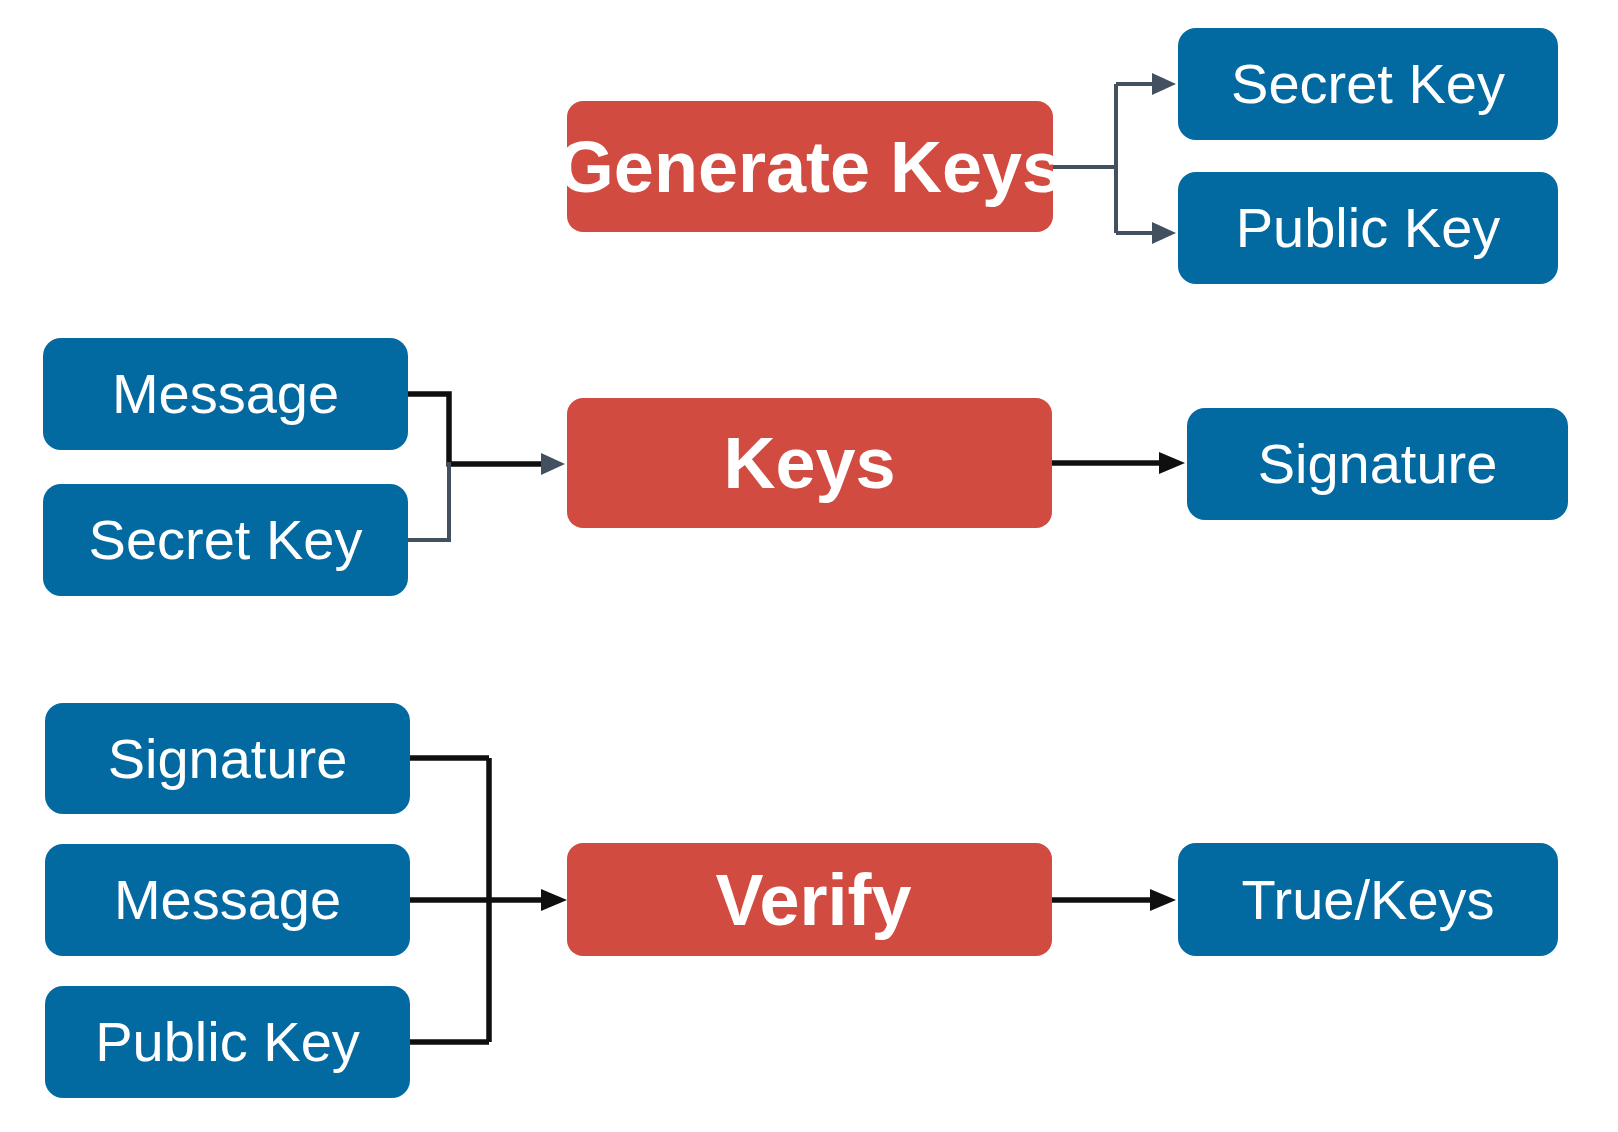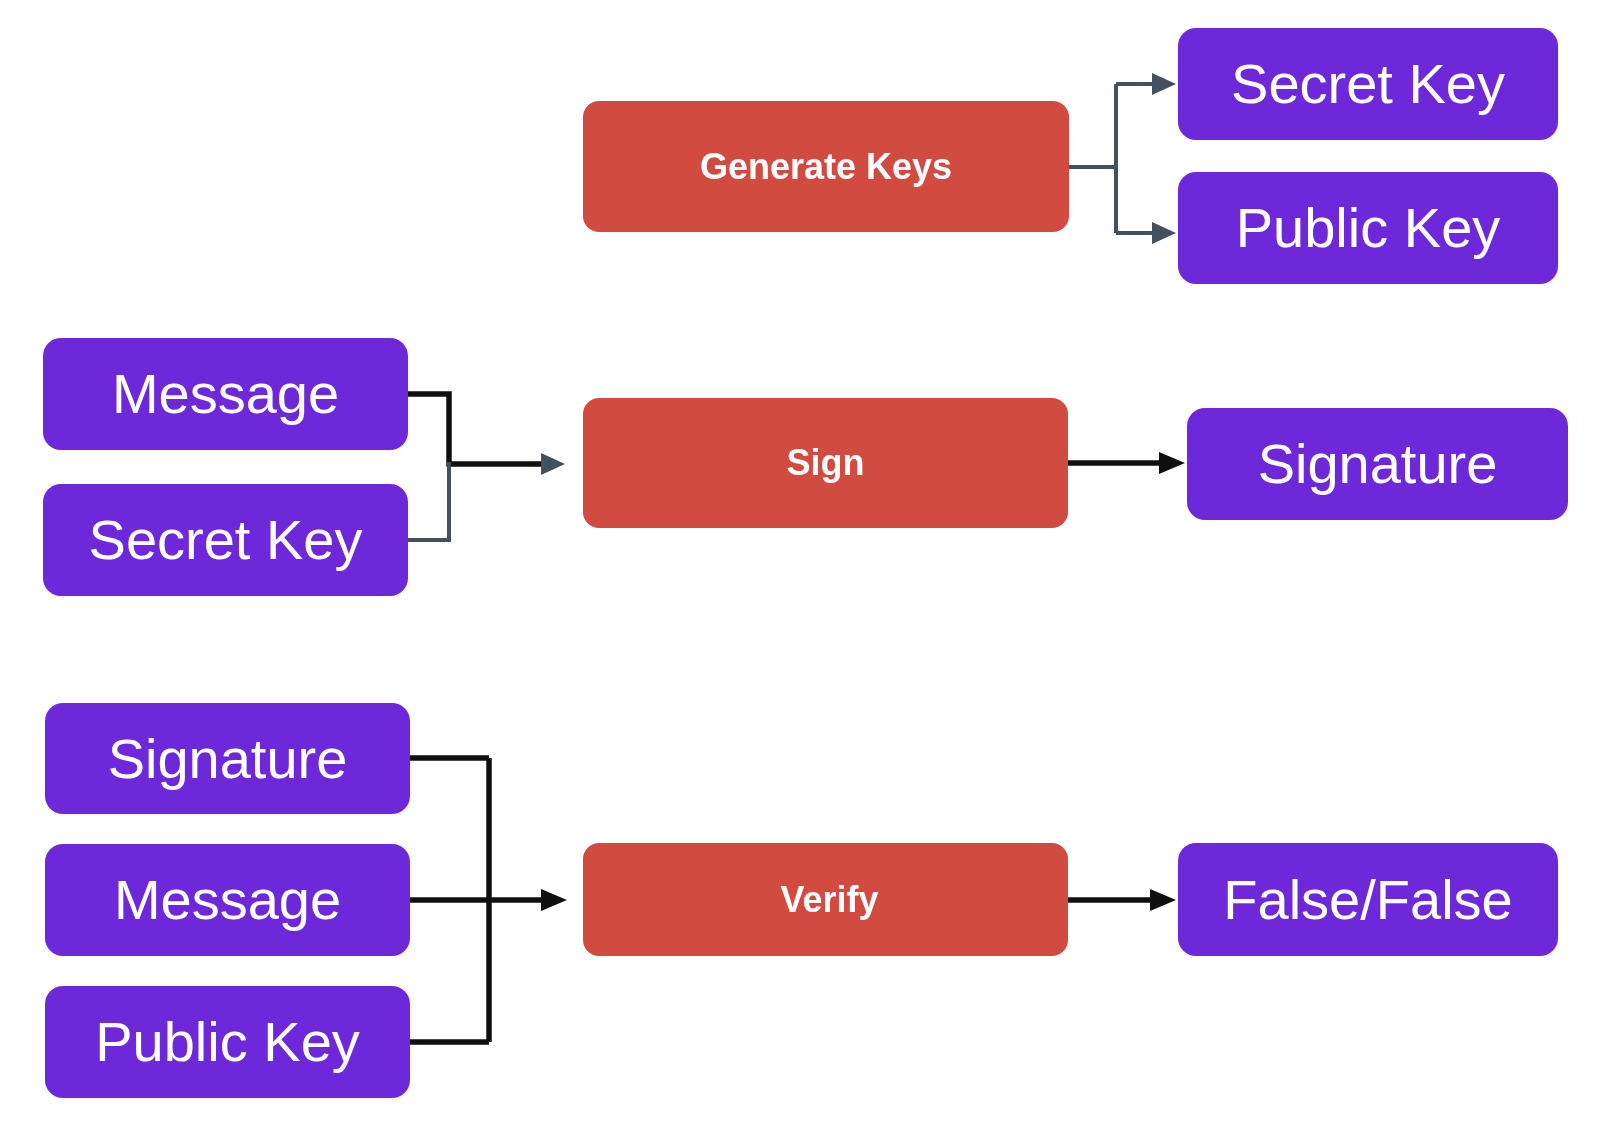--- a/index.html
+++ b/index.html
@@ -40,31 +40,30 @@
     display: flex;
     align-items: center;
     justify-content: center;
     color: #ffffff;
     text-align: center;
     white-space: nowrap;
     box-sizing: border-box;
     line-height: 1;
   }
   .node.data {
-    background: #6d28d9;
+    background: #0369a1;
     border-radius: 18px;
     font-size: 56px;
     font-weight: 400;
   }
   .node.process {
     background: #D14B41;
     border-radius: 16px;
-    font-size: 36px;
+    font-size: 72px;
     font-weight: 700;
-    margin-left: 16px;
   }
 </style>
 </head>
 <body>
 
 <div class="canvas">
 
   <svg class="wires" viewBox="0 0 1618 1132" xmlns="http://www.w3.org/2000/svg">
 
     <g>
@@ -98,27 +97,27 @@
   <div class="node process" style="left:567px; top:101px; width:486px; height:131px;">Generate Keys</div>
 
   <div class="node data" style="left:1178px; top:28px; width:380px; height:112px;">Secret Key</div>
 
   <div class="node data" style="left:1178px; top:172px; width:380px; height:112px;">Public Key</div>
 
   <div class="node data" style="left:43px; top:338px; width:365px; height:112px;">Message</div>
 
   <div class="node data" style="left:43px; top:484px; width:365px; height:112px;">Secret Key</div>
 
-  <div class="node process" style="left:567px; top:398px; width:485px; height:130px;">Sign</div>
+  <div class="node process" style="left:567px; top:398px; width:485px; height:130px;">Keys</div>
 
   <div class="node data" style="left:1187px; top:408px; width:381px; height:112px;">Signature</div>
 
   <div class="node data" style="left:45px; top:703px; width:365px; height:111px;">Signature</div>
 
   <div class="node data" style="left:45px; top:844px; width:365px; height:112px;">Message</div>
 
   <div class="node data" style="left:45px; top:986px; width:365px; height:112px;">Public Key</div>
 
   <div class="node process" style="left:567px; top:843px; width:485px; height:113px;padding-left:8px;">Verify</div>
 
-  <div class="node data" style="left:1178px; top:843px; width:380px; height:113px;">False/False</div>
+  <div class="node data" style="left:1178px; top:843px; width:380px; height:113px;">True/Keys</div>
 
 </div>
 
 </body></html>

